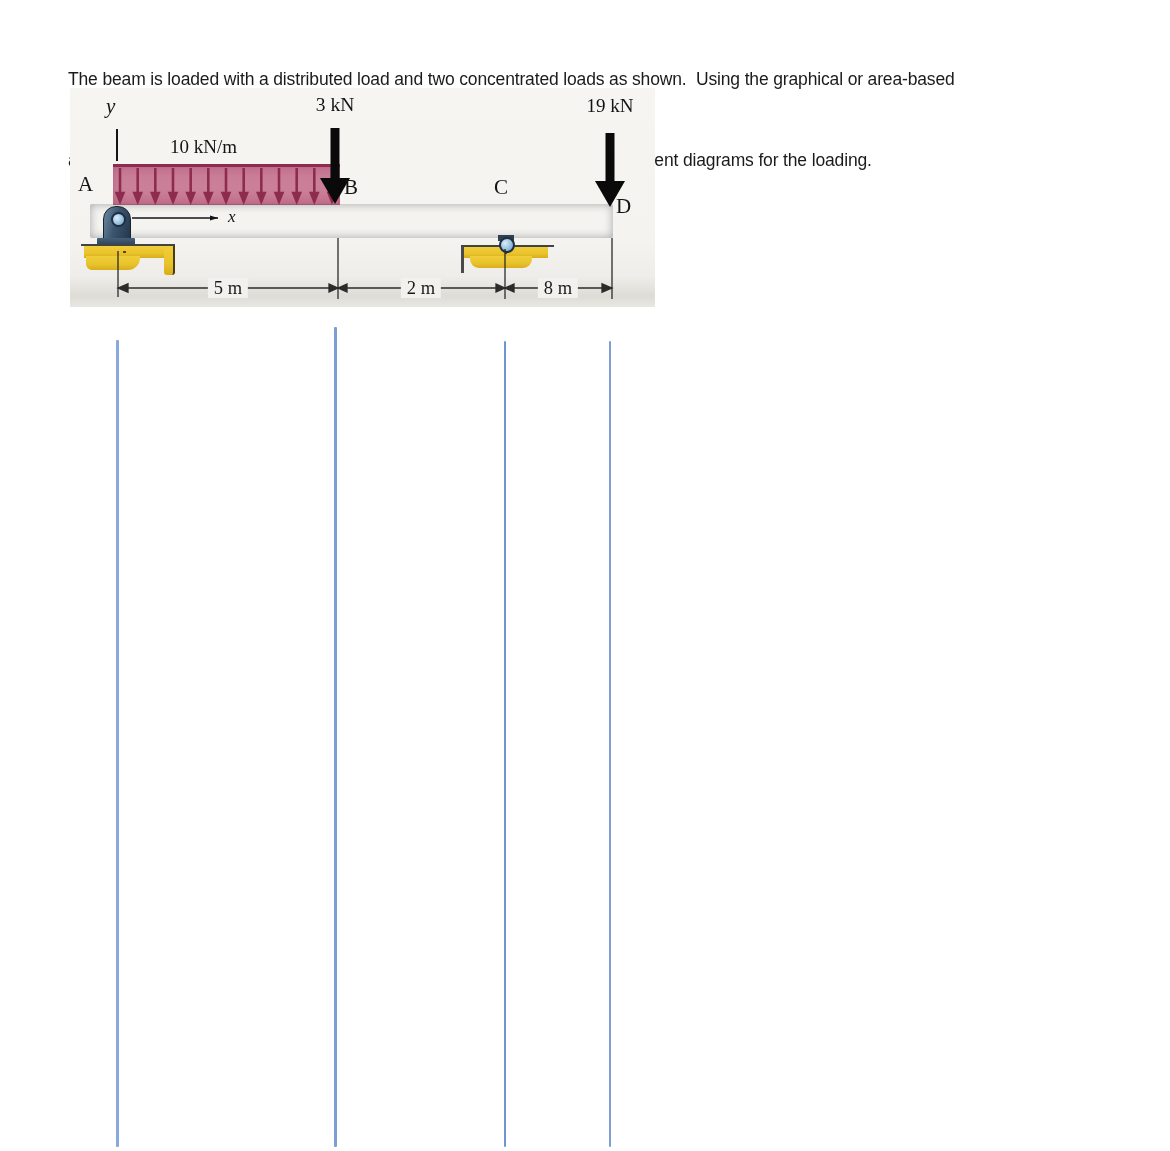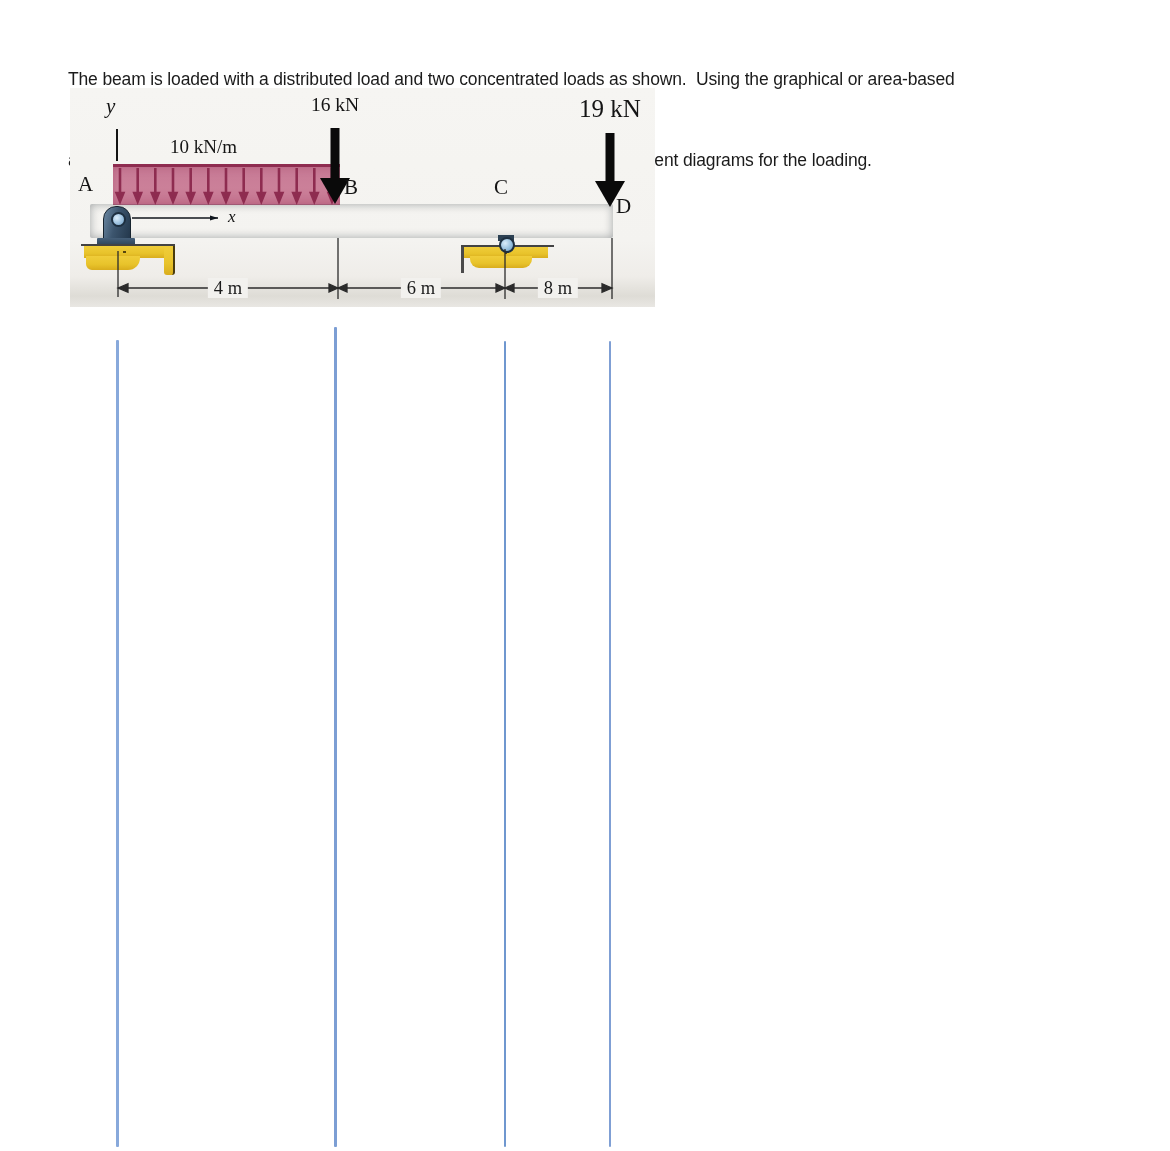--- a/index.html
+++ b/index.html
@@ -35,21 +35,21 @@
   .photo .lbl {
     position: absolute;
     font-family: "Liberation Serif", serif;
     color: #141414;
   }
   .serif-it { font-style: italic; }
 
   .lbl-y     { left: 36px;  top: 6px;   font-size: 21px; }
   .lbl-dist  { left: 100px; top: 48px;  width: 114px; text-align: left; font-size: 19px; }
   .lbl-16kn  { left: 215px; top: 6px;   width: 100px; text-align: center; font-size: 19.5px; }
-  .lbl-19kn  { left: 490px; top: 7px;   width: 100px; text-align: center; font-size: 25px; }
+  .lbl-19kn  { left: 490px; top: 7px;   width: 100px; text-align: center; font-size: 19px; }
   .lbl-A     { left: 8px;   top: 84px;  font-size: 21px; }
   .lbl-B     { left: 274px; top: 87px;  font-size: 21px; }
   .lbl-C     { left: 424px; top: 87px;  font-size: 21px; }
   .lbl-D     { left: 546px; top: 106px; font-size: 21px; }
   .lbl-x     { left: 158px; top: 119px; font-size: 17px; color: #10161d; }
 
   .dim-lbl {
     position: absolute;
     top: 190px;
     transform: translateX(-50%);
@@ -252,30 +252,30 @@
         <polygon points="268,200 259,195.9 259,204.1"></polygon>
         <polygon points="268,200 277,195.9 277,204.1"></polygon>
         <polygon points="435,200 426,195.9 426,204.1"></polygon>
         <polygon points="435,200 444,195.9 444,204.1"></polygon>
         <polygon points="542,200 532,195.7 532,204.3"></polygon>
       </g>
     </svg>
 
     <div class="lbl serif-it lbl-y">y</div>
     <div class="lbl lbl-dist">10 kN/m</div>
-    <div class="lbl lbl-16kn">16 kN</div>
+    <div class="lbl lbl-16kn">3 kN</div>
     <div class="lbl lbl-19kn">19 kN</div>
     <div class="lbl lbl-A">A</div>
     <div class="lbl lbl-B">B</div>
     <div class="lbl lbl-C">C</div>
     <div class="lbl lbl-D">D</div>
     <div class="lbl serif-it lbl-x">x</div>
 
-    <div class="dim-lbl dim-4m">4 m</div>
-    <div class="dim-lbl dim-3m">6 m</div>
+    <div class="dim-lbl dim-4m">5 m</div>
+    <div class="dim-lbl dim-3m">2 m</div>
     <div class="dim-lbl dim-2m">8 m</div>
   </div>
 
   <div class="guide guide-a"></div>
   <div class="guide guide-b"></div>
   <div class="guide guide-c"></div>
   <div class="guide guide-d"></div>
 
 </div>
 

